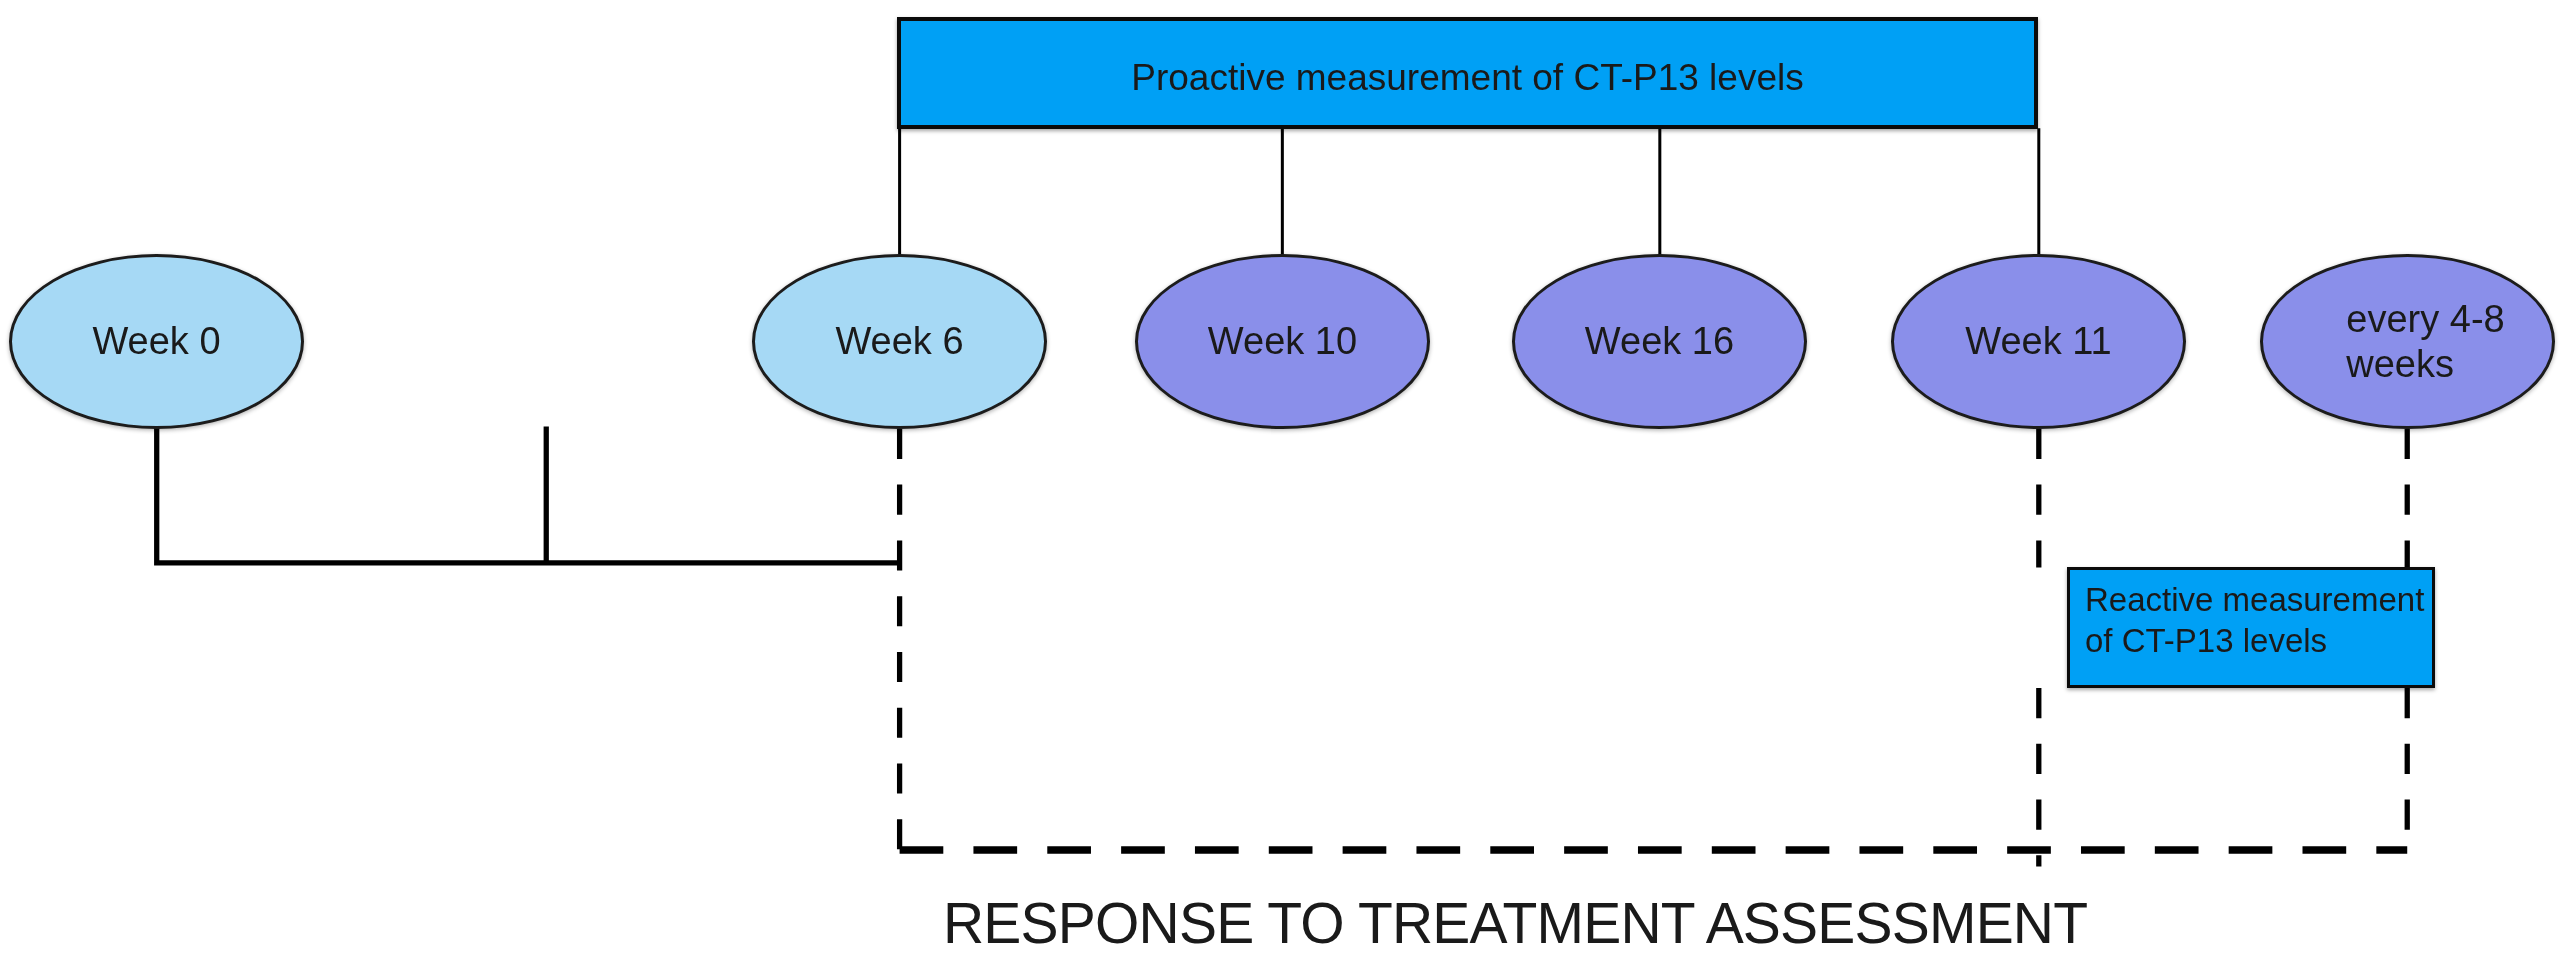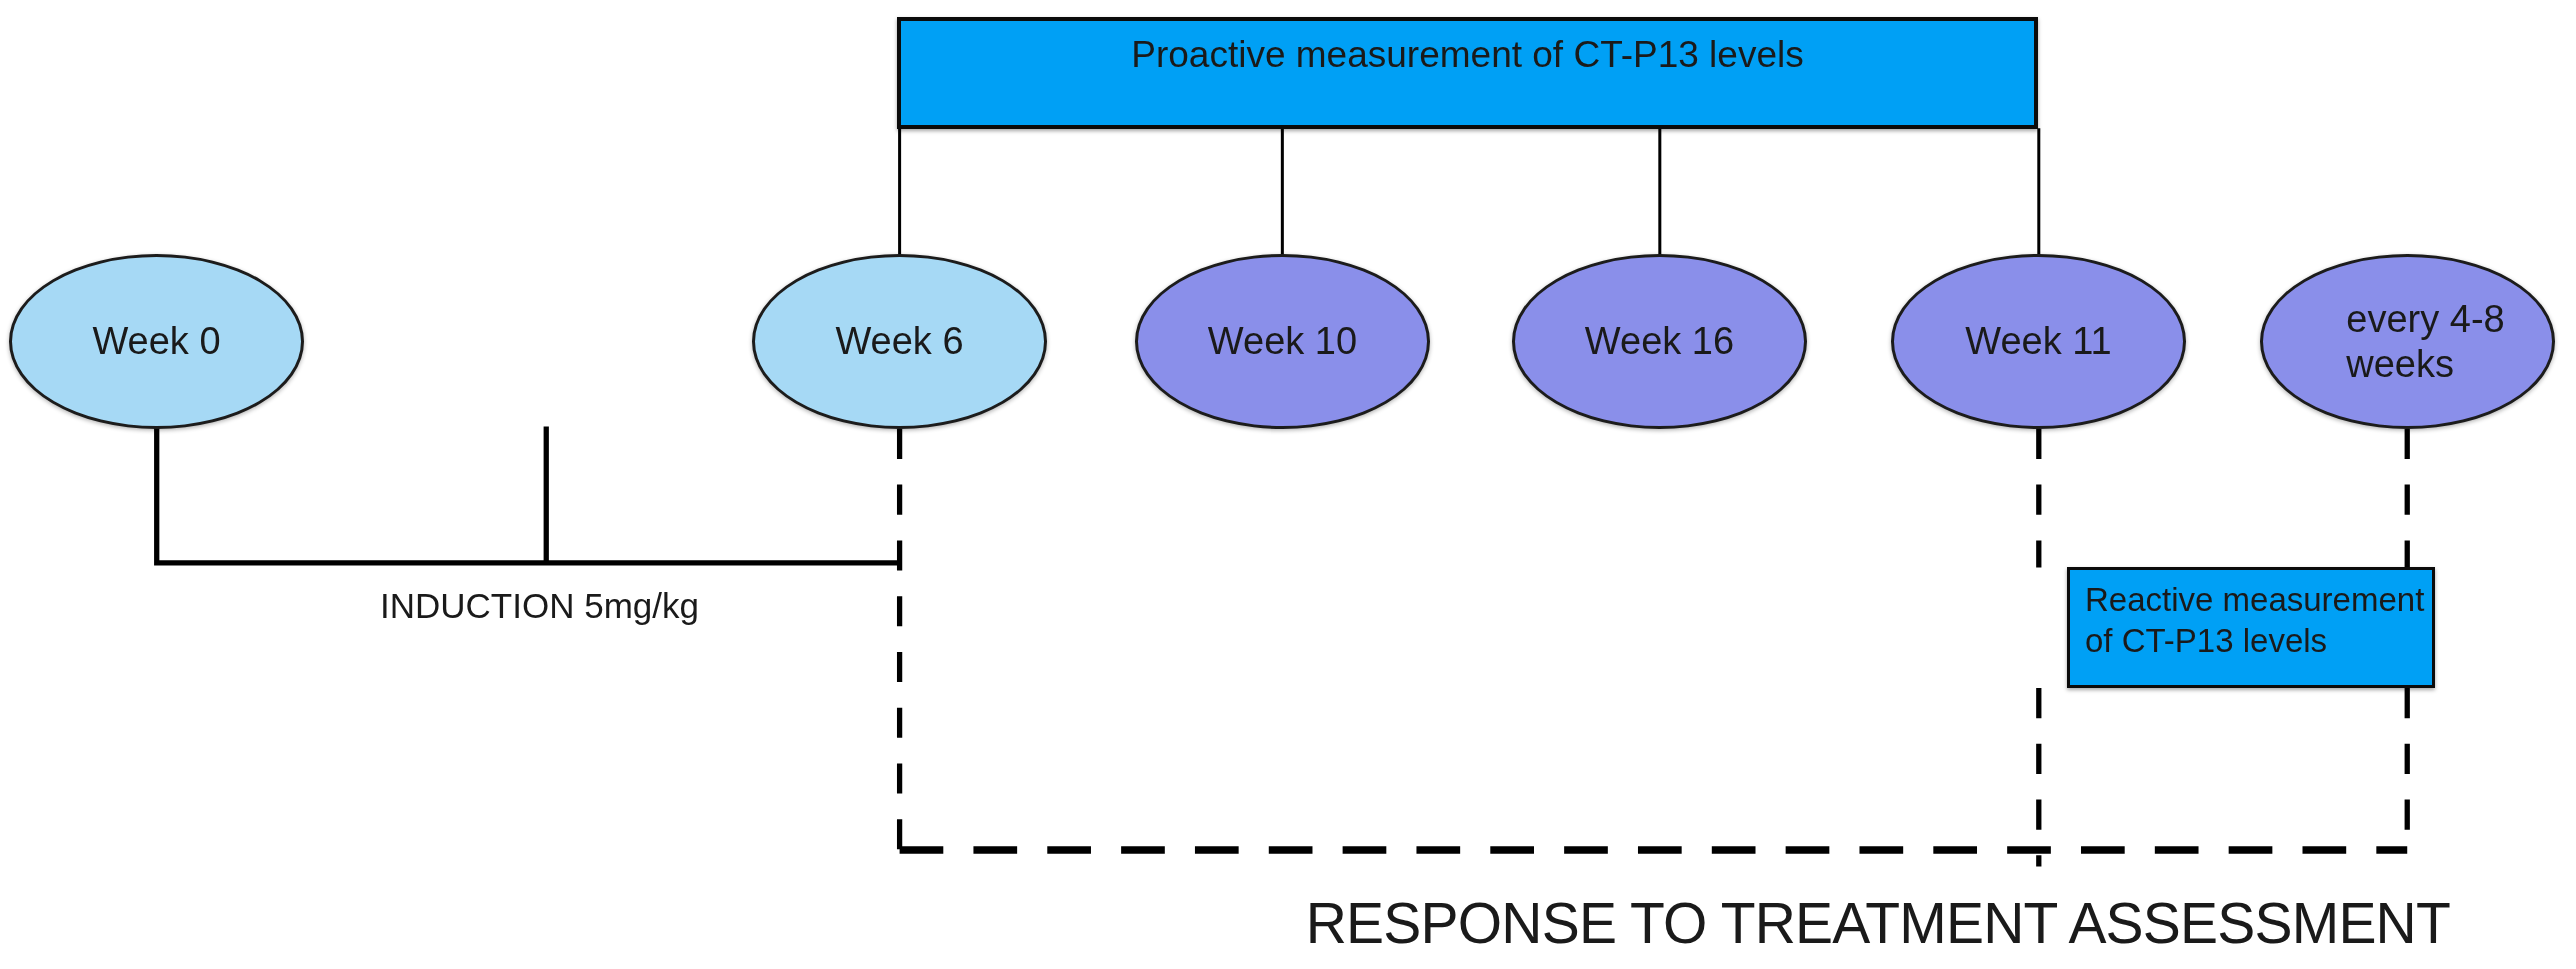--- a/index.html
+++ b/index.html
@@ -31,21 +31,21 @@
     position: absolute;
     box-sizing: border-box;
     background: var(--box-fill, #00a0f5);
     border: 4.5px solid #0b0b0b;
     box-shadow: 0 1.5px 3.8px rgba(0,0,0,0.35);
     color: var(--text, #1a1a1a);
   }
   #proactive-box {
     left: 897px; top: 16.6px; width: 1141px; height: 112px;
     display: flex; justify-content: center; align-items: flex-start;
-    padding-top: 13px;
+    padding-top: 36px;
     font-size: 37px;
     text-align: center;
   }
   #reactive-box {
     left: 2039px; top: 567px; width: 368px; height: 121px;
     border-width: 3.8px;
     padding: 9px 0 0 15px;
     font-size: 33px;
     line-height: 1.25;
     white-space: pre-line;
@@ -78,21 +78,21 @@
   #induction-label {
     position: absolute;
     left: 276px; top: 586px; width: 527px;
     text-align: center;
     font-size: 35px;
     color: var(--text, #1a1a1a);
   }
   #bottom-label {
     position: absolute;
     left: 943px; top: 895px; width: 1507px;
-    text-align: right;
+    text-align: left;
     font-size: 57px;
     letter-spacing: -0.8px;
     line-height: 1;
     color: var(--text, #1a1a1a);
   }
 </style>
 </head>
 <body>
 
 <div id="canvas" style="--bg: #FFFFFF; --box-fill: #00A0F5; --node-induction: #A6D9F5; --node-maintenance: #8A8FEA; --line: #000000; --text: #1A1A1A;">
@@ -133,21 +133,20 @@
     <span class="node-label">Week 16</span>
   </div>
   <div class="node maintenance" style="left:1891px">
     <span class="node-label">Week 11</span>
   </div>
   <div class="node maintenance" style="left:2260px">
     <span class="node-label align-left">every 4-8
 weeks</span>
   </div>
 
-  <div id="induction-label">INDUCTION 5mg/kg</div>
 
   <div id="reactive-box" class="box">Reactive measurement
 of CT-P13 levels</div>
 
   <div id="bottom-label">RESPONSE TO TREATMENT ASSESSMENT</div>
 
 </div>
 
 
 </body></html>

